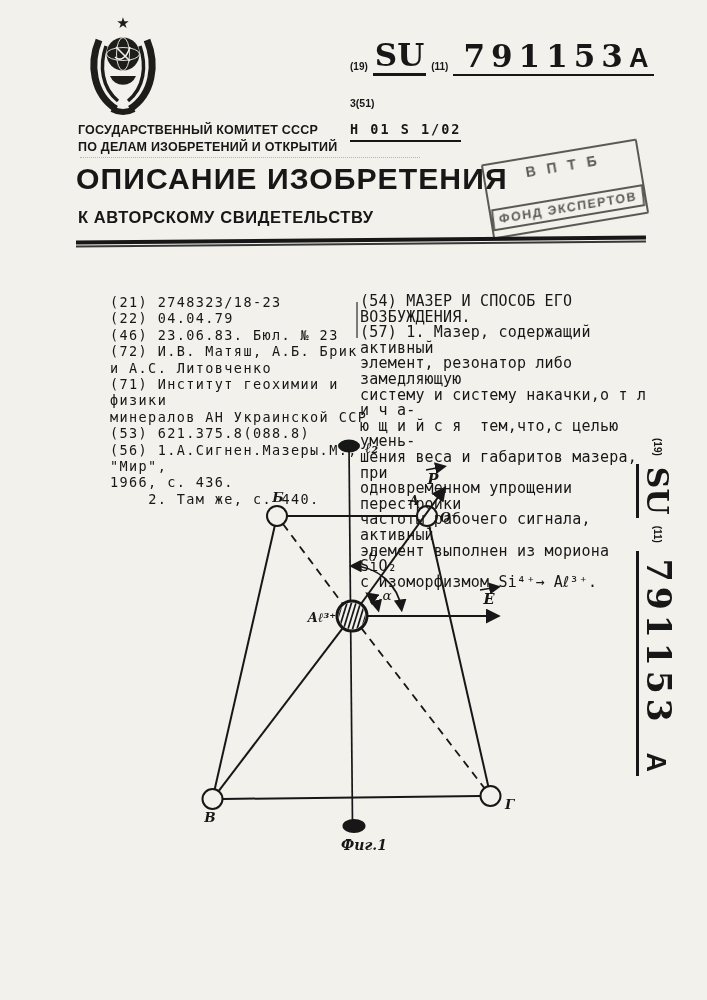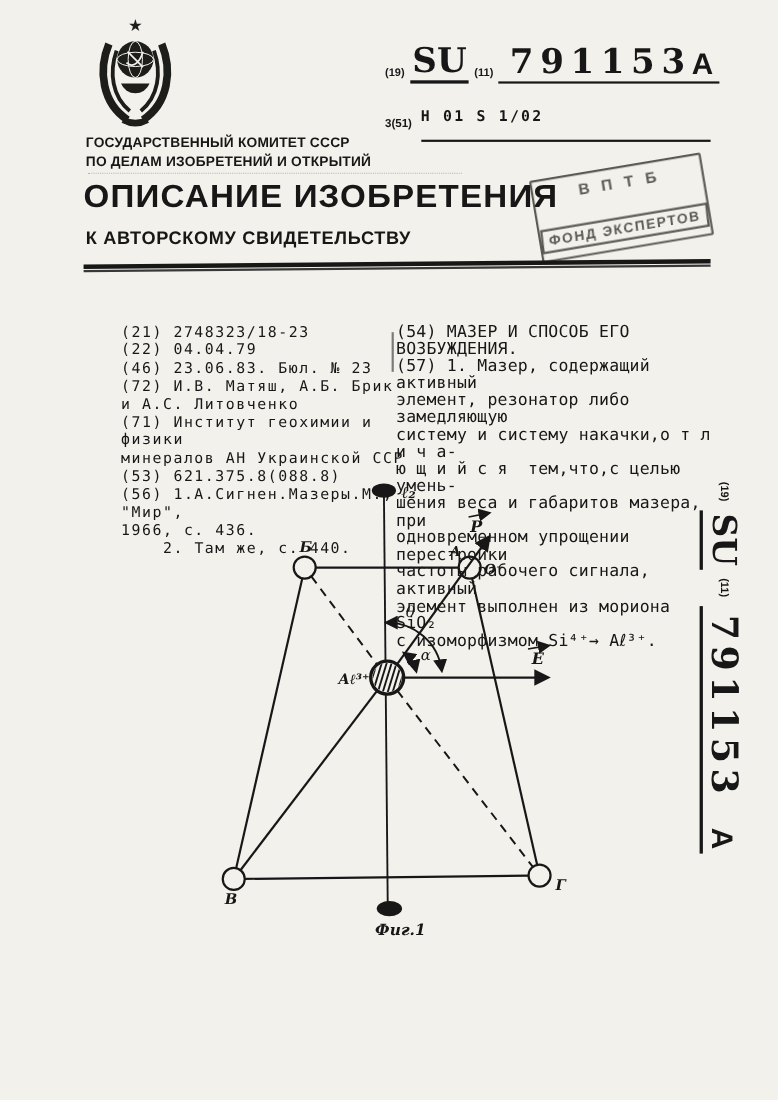--- a/index.html
+++ b/index.html
@@ -15,23 +15,23 @@
   .union{left:178px;top:39px;font-size:13.5px;font-weight:bold;line-height:1.32;
          letter-spacing:.4px;white-space:pre-line;}
   .su-row{left:350px;top:40px;width:296px;display:flex;align-items:flex-end;gap:5px;}
   .h-small{font-size:10px;font-weight:bold;padding-bottom:4px;}
   .h-su{font-family:"DejaVu Serif",serif;font-weight:bold;font-size:31px;line-height:1;
         border-bottom:3px solid #171717;padding:0 2px 2px 2px;}
   .h-numwrap{flex:1;display:flex;justify-content:space-between;align-items:flex-end;
         border-bottom:2.5px solid #171717;padding:0 6px 2px 10px;}
   .h-num{font-family:"DejaVu Serif",serif;font-weight:bold;font-size:31px;line-height:1;letter-spacing:6px;}
   .h-kind{font-size:27px;font-weight:bold;line-height:1;}
-  .ipc-row{left:350px;top:97px;width:296px;display:flex;align-items:center;gap:8px;}
+  .ipc-row{left:350px;top:97px;width:296px;display:flex;align-items:flex-start;gap:8px;flex-direction:column;}
   .ipc-prefix{font-size:10.5px;font-weight:bold;padding-bottom:3px;}
-  .ipc-wrap{flex:1;border-bottom:2.5px solid #171717;padding-bottom:12px;}
+  .ipc-wrap{flex:1;border-bottom:2.5px solid #171717;padding-bottom:2px;}
   .ipc-class{font-family:"DejaVu Sans Mono","DejaVu Sans",monospace;font-weight:bold;
         font-size:13.5px;letter-spacing:2px;}
   .committee{left:78px;top:122px;font-size:12.5px;font-weight:bold;line-height:1.32;
         letter-spacing:.2px;white-space:pre-line;}
   .dotline{left:80px;top:157px;width:340px;border-top:1.6px dotted #8d8d87;opacity:.6;}
   .doc-title{left:76px;top:163px;font-size:29px;font-weight:bold;letter-spacing:1px;
         transform:scaleX(1.04);transform-origin:left top;white-space:nowrap;}
   .doc-subtitle{left:78px;top:208px;font-size:16.5px;font-weight:bold;letter-spacing:.6px;}
   .rule{left:76px;top:238px;width:570px;height:9px;transform:rotate(-.5deg);}
   .rule .r1{height:3.5px;background:#171717;}

